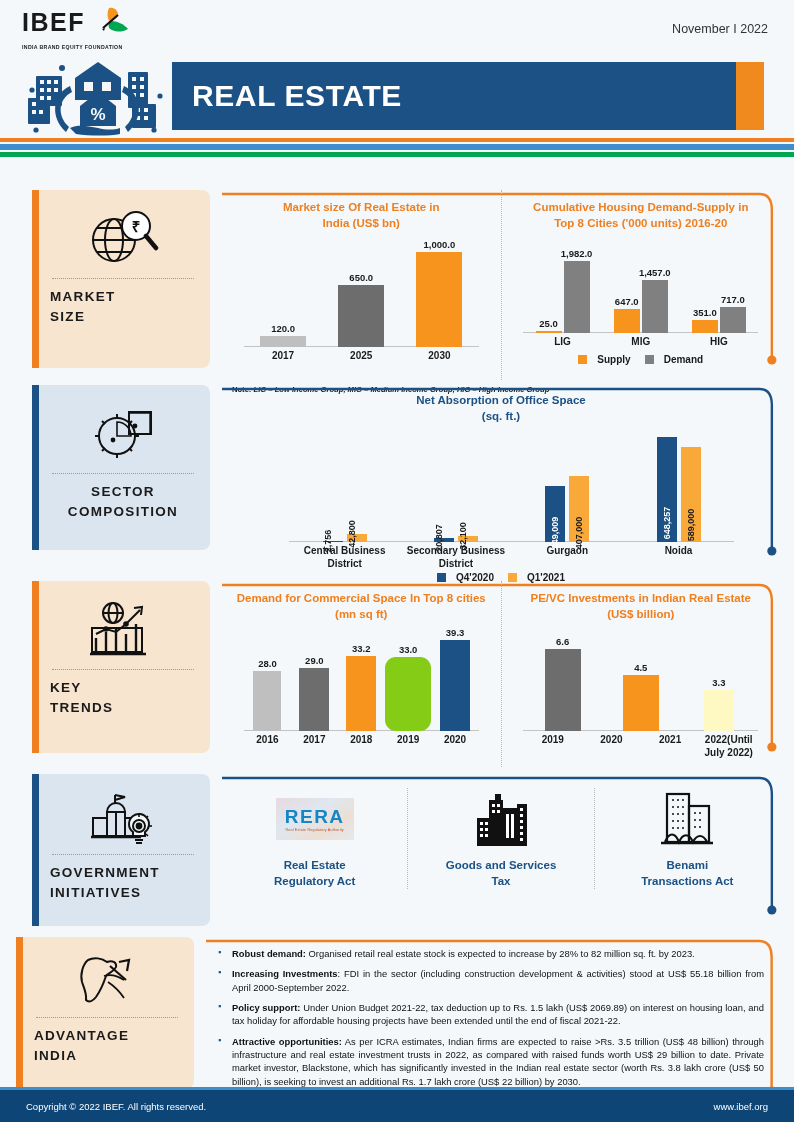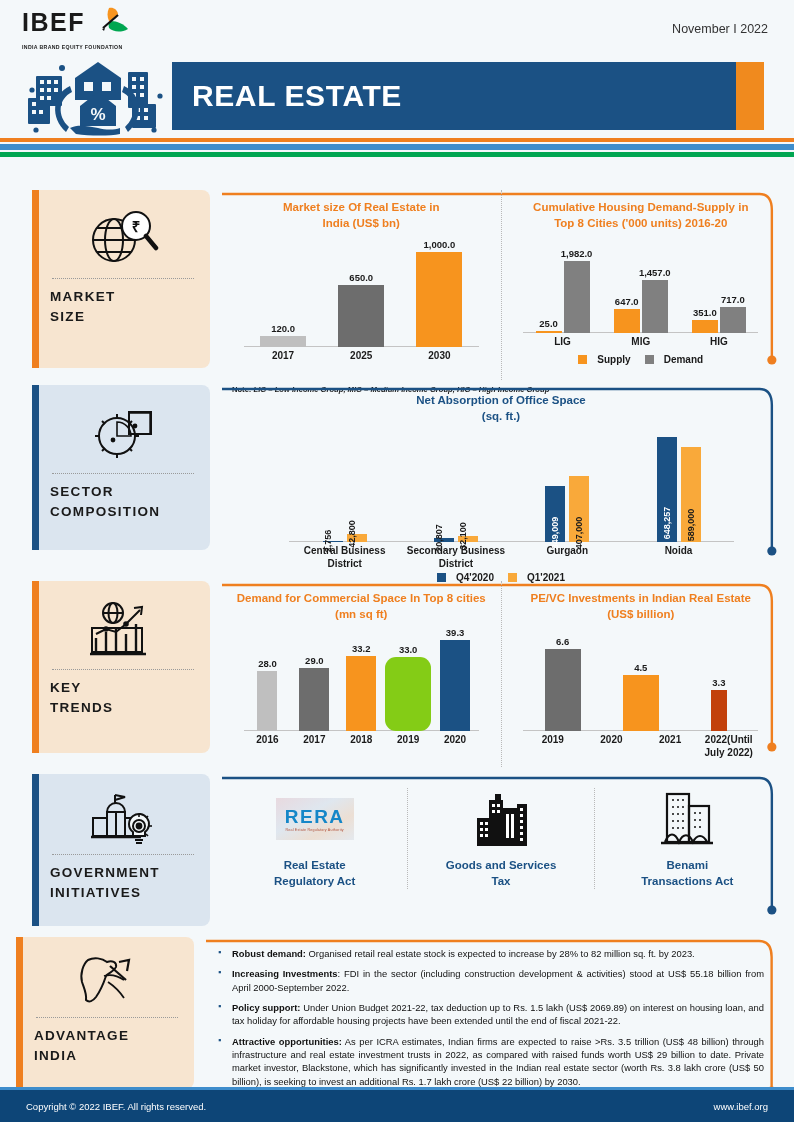--- a/index.html
+++ b/index.html
@@ -389,21 +389,21 @@
                 <line x1="40" y1="20" x2="43" y2="17"></line>
             </g>
             <path d="M28 32 L28 18 A14 14 0 0 1 42 32 Z" stroke-width="1.6"></path>
             <path d="M40 8 L62 8 L62 30 L40 30 Z" stroke-width="2"></path>
             <path d="M41 9 L61 9 L61 29" stroke-width="1.4"></path>
             <circle cx="46" cy="22" r="1.4" fill="#111"></circle>
             <circle cx="24" cy="36" r="1.4" fill="#111"></circle>
           </svg>
         </div>
         <div class="side-div"></div>
-        <div class="side-label" style="white-space:pre-line;">SECTOR
+        <div class="side-label" style="white-space:pre-line;text-align:center;">SECTOR
 COMPOSITION</div>
       </div>
 
       <div class="panel" style="height:186px;">
         <svg class="panel-frame" viewBox="0 0 548 186" preserveAspectRatio="none">
           <path d="M0 4 H528 Q540 4 540 20 V164" stroke="#1b5184" stroke-width="2.4" fill="none" vector-effect="non-scaling-stroke"></path>
           <circle cx="540" cy="166" r="4.5" fill="#1b5184"></circle>
         </svg>
         <div class="panel-inner">
           <div class="half" style="padding:8px 14px 0 14px;">
@@ -506,21 +506,21 @@
 
           <div class="half">
             <div class="chart-title t-orange">
               <div>Demand for Commercial Space In Top 8 cities</div>
               <div>(mn sq ft)</div>
             </div>
             <div class="plot" style="height:103px;">
               <div class="axis-line" style="bottom:0;"></div>
               <div class="bars" style="height:103px;">
                 <div class="bargrp">
-                    <div class="bar" style="width:20px;height:60px;background:#bfbfbf;">
+                    <div class="bar" style="width:28px;height:60px;background:#bfbfbf;">
                   <span class="vlabel">28.0</span>
                     </div>
                   </div>
                 <div class="bargrp">
                     <div class="bar" style="width:30px;height:63px;background:#6d6d6d;">
                   <span class="vlabel">29.0</span>
                     </div>
                   </div>
                 <div class="bargrp">
                     <div class="bar" style="width:30px;height:75px;background:#f7941e;">
@@ -560,21 +560,21 @@
                     <div class="bar" style="width:36px;height:82px;background:#6d6d6d;">
                   <span class="vlabel">6.6</span>
                     </div>
                   </div>
                 <div class="bargrp">
                     <div class="bar" style="width:36px;height:56px;background:#f7941e;">
                   <span class="vlabel">4.5</span>
                     </div>
                   </div>
                 <div class="bargrp">
-                    <div class="bar" style="width:16px;height:41px;background:#c2410c;">
+                    <div class="bar" style="width:30px;height:41px;background:#fef9c3;">
                   <span class="vlabel">3.3</span>
                     </div>
                   </div>
               </div>
             </div>
             <div class="xlabels">
               <div class="xlab">2019</div>
               <div class="xlab">2020</div>
               <div class="xlab">2021</div>
               <div class="xlab">

